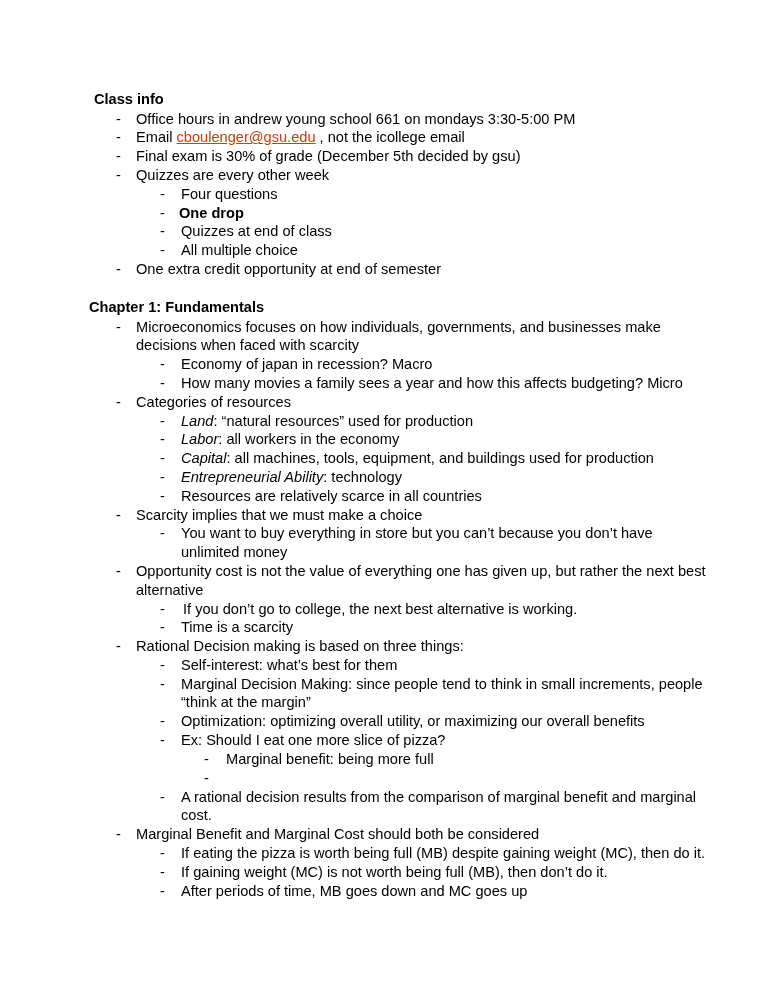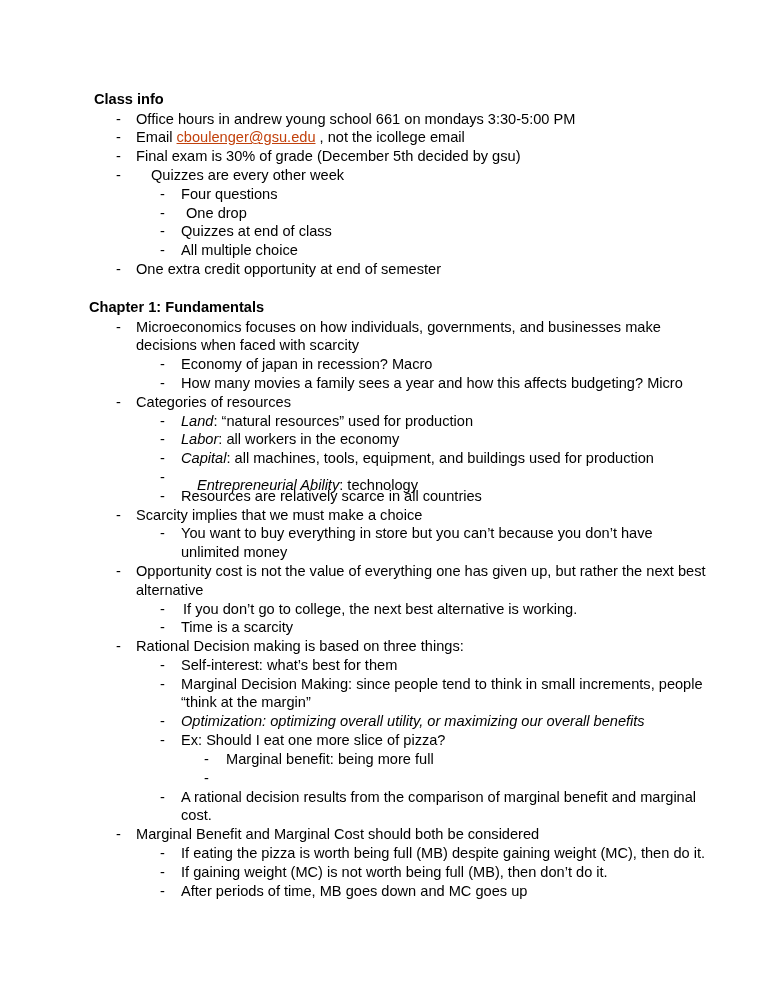--- a/index.html
+++ b/index.html
@@ -53,29 +53,29 @@
     <div class="li" style="left: 0px; top: 128.3px; width: 768px; height: 18.8px;">
       <span class="dash" style="left: 116px; top: 0px;">-</span>
       <span class="txt" style="left: 136px; top: 0px; white-space: nowrap;"><span>Email </span><a class="link" href="mailto:cboulenger@gsu.edu" style="color: #c2410c;">cboulenger@gsu.edu</a><span> , not the icollege email</span></span>
     </div>
     <div class="li" style="left: 0px; top: 147.1px; width: 768px; height: 18.8px;">
       <span class="dash" style="left: 116px; top: 0px;">-</span>
       <span class="txt" style="left: 136px; top: 0px; white-space: nowrap;">Final exam is 30% of grade (December 5th decided by gsu)</span>
     </div>
     <div class="li" style="left: 0px; top: 165.9px; width: 768px; height: 18.8px;">
       <span class="dash" style="left: 116px; top: 0px;">-</span>
-      <span class="txt" style="left: 136px; top: 0px; white-space: nowrap; margin-left: 15px;">Quizzes are every other week</span>
+      <span class="txt" style="left: 136px; top: 0px; white-space: nowrap;">Quizzes are every other week</span>
     </div>
     <div class="li" style="left: 0px; top: 184.7px; width: 768px; height: 18.8px;">
       <span class="dash" style="left: 160px; top: 0px;">-</span>
       <span class="txt" style="left: 181px; top: 0px; white-space: nowrap;">Four questions</span>
     </div>
     <div class="li" style="left: 0px; top: 203.5px; width: 768px; height: 18.8px;">
       <span class="dash" style="left: 160px; top: 0px;">-</span>
-      <span class="txt" style="left: 186px; top: 0px; white-space: nowrap;">One drop</span>
+      <span class="txt" style="left: 179px; top: 0px; white-space: nowrap; font-weight: bold;">One drop</span>
     </div>
     <div class="li" style="left: 0px; top: 222.3px; width: 768px; height: 18.8px;">
       <span class="dash" style="left: 160px; top: 0px;">-</span>
       <span class="txt" style="left: 181px; top: 0px; white-space: nowrap;">Quizzes at end of class</span>
     </div>
     <div class="li" style="left: 0px; top: 241.1px; width: 768px; height: 18.8px;">
       <span class="dash" style="left: 160px; top: 0px;">-</span>
       <span class="txt" style="left: 181px; top: 0px; white-space: nowrap;">All multiple choice</span>
     </div>
     <div class="li" style="left: 0px; top: 259.9px; width: 768px; height: 18.8px;">
@@ -107,21 +107,21 @@
     <div class="li" style="left: 0px; top: 430.3px; width: 768px; height: 18.8px;">
       <span class="dash" style="left: 160px; top: 0px;">-</span>
       <span class="txt" style="left: 181px; top: 0px; white-space: nowrap;"><span class="em">Labor</span><span>: all workers in the economy</span></span>
     </div>
     <div class="li" style="left: 0px; top: 449.1px; width: 768px; height: 18.8px;">
       <span class="dash" style="left: 160px; top: 0px;">-</span>
       <span class="txt" style="left: 181px; top: 0px; white-space: nowrap;"><span class="em">Capital</span><span>: all machines, tools, equipment, and buildings used for production</span></span>
     </div>
     <div class="li" style="left: 0px; top: 467.9px; width: 768px; height: 18.8px;">
       <span class="dash" style="left: 160px; top: 0px;">-</span>
-      <span class="txt" style="left: 181px; top: 8px; white-space: nowrap; margin-left: 16px;"><span class="em">Entrepreneurial Ability</span><span>: technology</span></span>
+      <span class="txt" style="left: 181px; top: 0px; white-space: nowrap;"><span class="em">Entrepreneurial Ability</span><span>: technology</span></span>
     </div>
     <div class="li" style="left: 0px; top: 486.7px; width: 768px; height: 18.8px;">
       <span class="dash" style="left: 160px; top: 0px;">-</span>
       <span class="txt" style="left: 181px; top: 0px; white-space: nowrap;">Resources are relatively scarce in all countries</span>
     </div>
     <div class="li" style="left: 0px; top: 505.5px; width: 768px; height: 18.8px;">
       <span class="dash" style="left: 116px; top: 0px;">-</span>
       <span class="txt" style="left: 136px; top: 0px; white-space: nowrap;">Scarcity implies that we must make a choice</span>
     </div>
     <div class="li" style="left: 0px; top: 524.3px; width: 768px; height: 37.6px;">
@@ -150,21 +150,21 @@
       <span class="dash" style="left: 160px; top: 0px;">-</span>
       <span class="txt" style="left: 181px; top: 0px; white-space: nowrap;">Self-interest: what’s best for them</span>
     </div>
     <div class="li" style="left: 0px; top: 674.7px; width: 768px; height: 37.6px;">
       <span class="dash" style="left: 160px; top: 0px;">-</span>
       <span class="txt" style="left: 181px; top: 0px; white-space: nowrap;">Marginal Decision Making: since people tend to think in small increments, people</span>
       <span class="txt" style="left: 181px; top: 18.8px; white-space: nowrap;">“think at the margin”</span>
     </div>
     <div class="li" style="left: 0px; top: 712.3px; width: 768px; height: 18.8px;">
       <span class="dash" style="left: 160px; top: 0px;">-</span>
-      <span class="txt" style="left: 181px; top: 0px; white-space: nowrap; font-style: italic;">Optimization: optimizing overall utility, or maximizing our overall benefits</span>
+      <span class="txt" style="left: 181px; top: 0px; white-space: nowrap;">Optimization: optimizing overall utility, or maximizing our overall benefits</span>
     </div>
     <div class="li" style="left: 0px; top: 731.1px; width: 768px; height: 18.8px;">
       <span class="dash" style="left: 160px; top: 0px;">-</span>
       <span class="txt" style="left: 181px; top: 0px; white-space: nowrap;">Ex: Should I eat one more slice of pizza?</span>
     </div>
     <div class="li" style="left: 0px; top: 749.9px; width: 768px; height: 18.8px;">
       <span class="dash" style="left: 204px; top: 0px;">-</span>
       <span class="txt" style="left: 226px; top: 0px; white-space: nowrap; text-align: center;">Marginal benefit: being more full</span>
     </div>
     <div class="li" style="left: 0px; top: 768.7px; width: 768px; height: 18.8px;">

